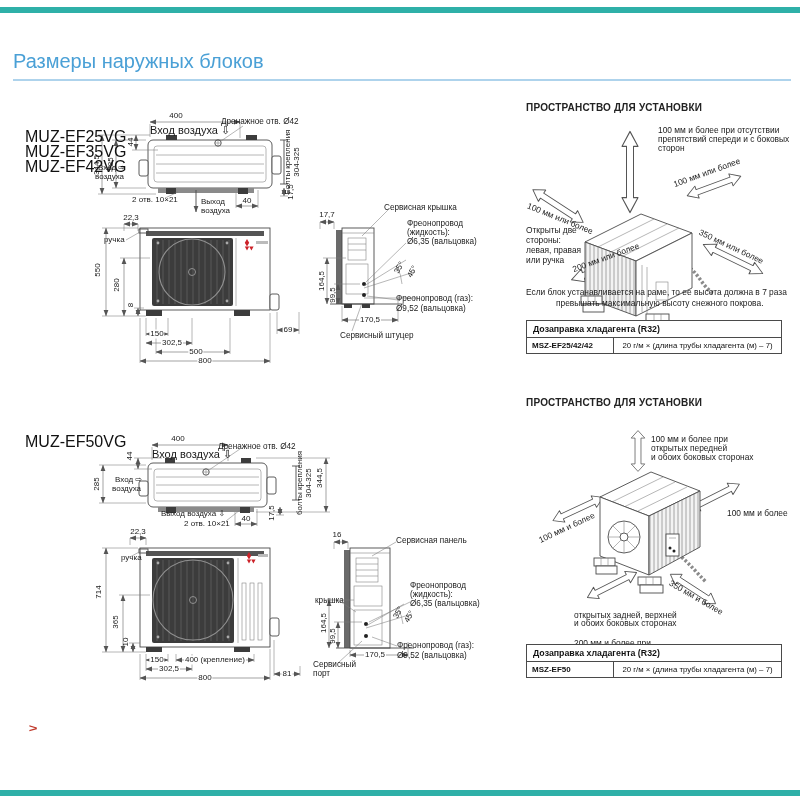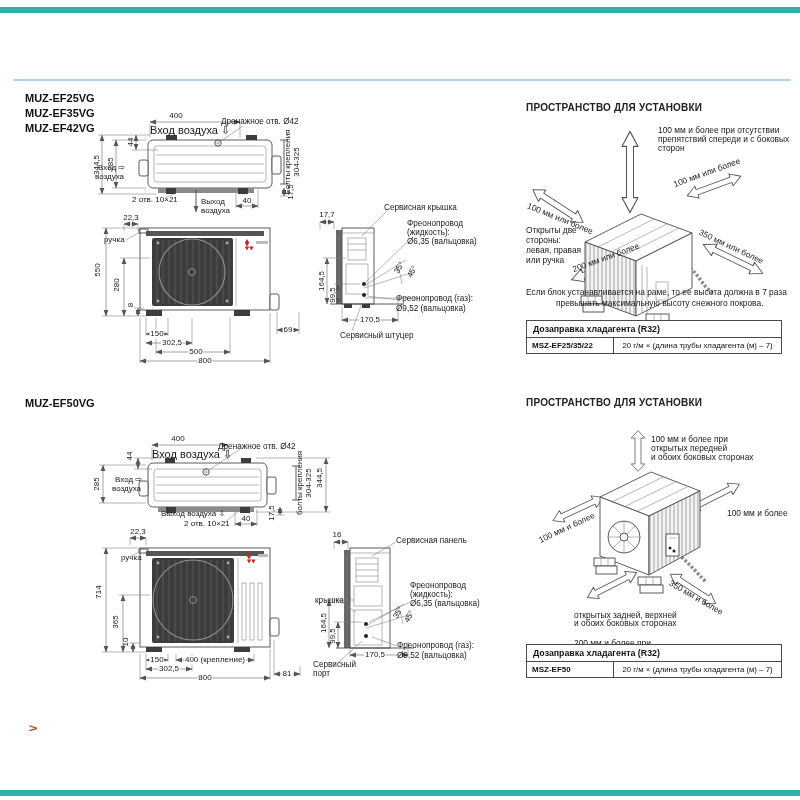--- a/index.html
+++ b/index.html
@@ -1,21 +1,21 @@
 <!DOCTYPE html>
 <html><head>
 <meta charset="utf-8">
 <style>
   html,body{margin:0;padding:0;background:#fff;}
   #page{position:relative;width:800px;height:800px;background:#fff;overflow:hidden;
         font-family:"Liberation Sans",sans-serif;color:#1a1a1a;}
   .bar{position:absolute;left:0;width:800px;height:6px;background:#2fb0a8;}
   .ttl{position:absolute;font-size:20px;color:#4aa0d6;white-space:nowrap;}
   .rule{position:absolute;height:2px;background:#aed3ec;}
-  .mdl{position:absolute;font-size:11px;font-weight:bold;color:#111;white-space:nowrap;}
+  .mdl{position:absolute;font-size:16px;font-weight:normal;color:#111;white-space:nowrap;margin-top:36px;}
   .hd{position:absolute;font-size:10px;font-weight:600;letter-spacing:.2px;color:#222;white-space:nowrap;}
   .lb{position:absolute;font-size:8px;line-height:1.12;color:#1a1a1a;white-space:nowrap;}
   .ann{font-size:8.2px;}
   .ins{font-size:8.4px;}
   .small{font-size:11px;}
   .ct{transform:translate(-50%,-50%);}
   .dl{background:#fff;padding:0 1px;}
   .ftr{position:absolute;font-size:11px;color:#333;white-space:nowrap;}
   .fmk{position:absolute;font-size:11px;font-weight:bold;color:#c0392b;transform:scaleX(1.35);}
   .rtable{position:absolute;border:1.4px solid #4a4a4a;font-size:8px;color:#111;background:#fff;}
@@ -33,20 +33,21 @@
   svg .pipe{stroke:#8a8a8a;stroke-width:3.5;fill:none;stroke-dasharray:2.5 2;}
 </style>
 </head>
 <body>
 
 <div id="page">
 
   <div class="bar" style="top:7px"></div>
   <div class="bar" style="top:790px"></div>
 
+  <div class="ttl" style="left:13px;top:50px">Размеры наружных блоков</div>
   <div class="rule" style="left:13px;top:79px;width:778px"></div>
 
   <svg width="800" height="800" style="position:absolute;left:0;top:0">
     <defs>
       <marker id="a" viewBox="0 0 8 8" markerWidth="6.5" markerHeight="6.5" refX="7.5" refY="4" orient="auto-start-reverse" markerUnits="userSpaceOnUse">
         <path d="M0,1 L8,4 L0,7 Z" fill="#555"></path>
       </marker>
       <pattern id="vh" width="4" height="6" patternUnits="userSpaceOnUse">
         <rect width="4" height="6" fill="#f3f3f3"></rect>
           <path d="M2,0 V6" stroke="#8f8f8f" stroke-width="0.8"></path>
@@ -413,21 +414,21 @@
   <div class="lb ins" style="left:526px;top:246px">левая, правая</div>
   <div class="lb ins" style="left:526px;top:256px">или ручка</div>
   <div class="lb ins" style="left:606px;top:258px;transform:translate(-50%,-50%) rotate(-20deg)">200 мм или более</div>
   <div class="lb ins" style="left:731px;top:247px;transform:translate(-50%,-50%) rotate(25deg)">350 мм или более</div>
   <div class="lb ins" style="left:526px;top:288px">Если блок устанавливается на раме, то ее высота должна в 7 раза</div>
   <div class="lb ins" style="left:556px;top:299px">превышать максимальную высоту снежного покрова.</div>
 
   <div class="rtable" style="left:526px;top:320px;width:254px">
     <div class="rt-h">Дозаправка хладагента (R32)</div>
     <div class="rt-r">
-      <div class="rt-c1">MSZ-EF25/35/22</div>
+      <div class="rt-c1">MSZ-EF25/42/42</div>
       <div class="rt-c2">20 г/м × (длина трубы хладагента (м) – 7)</div>
     </div>
   </div>
 
   <div class="mdl" style="left:25px;top:397px">MUZ-EF50VG</div>
 
   <div class="lb ct" style="left:178px;top:439px">400</div>
   <div class="lb small" style="left:152px;top:448px">Вход воздуха ⇩</div>
   <div class="lb ann" style="left:218px;top:442px">Дренажное отв. Ø42</div>
   <div class="lb" style="left:130px;top:456px;transform:translate(-50%,-50%) rotate(-90deg)">44</div>

